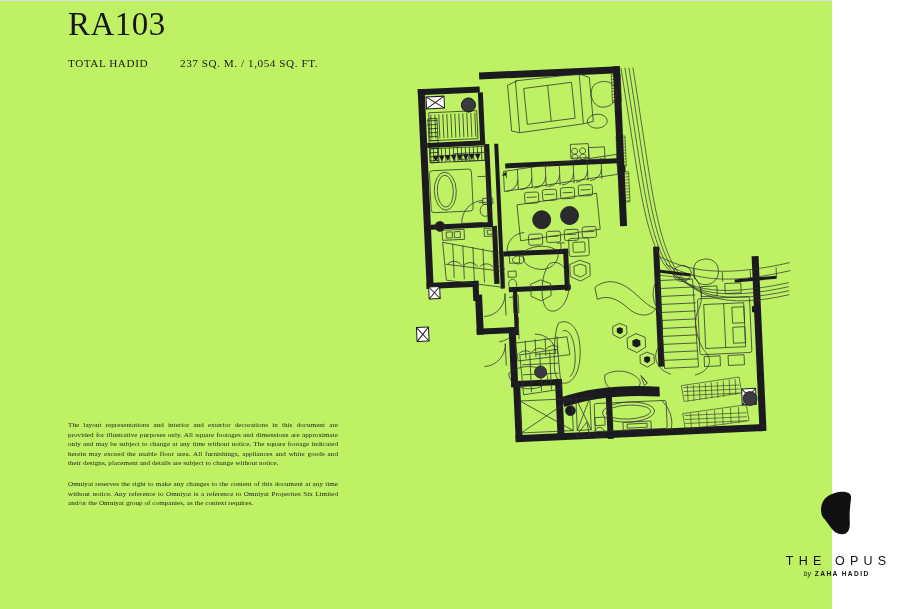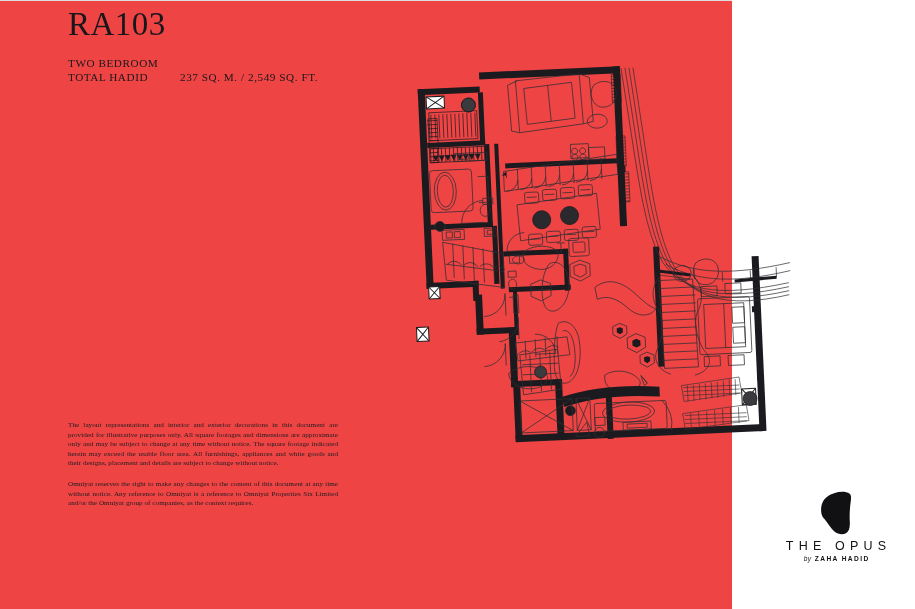--- a/index.html
+++ b/index.html
@@ -12,23 +12,23 @@
     height: 609px;
     position: relative;
     overflow: hidden;
     font-family: "Liberation Serif", serif;
     color: #1a1a1a;
   }
 
   #page {
     position: absolute;
     left: 0; top: 0;
-    width: 732px;
+    width: 832px;
     height: 609px;
-    background: #ef4444;
+    background: #bef264;
     border-top: 1px solid #dcdee2;
     box-sizing: border-box;
   }
 
   
   .hdr {
     position: absolute;
     left: 68px;
     top: 6px;
     width: 330px;
@@ -75,21 +75,21 @@
   .logo {
     position: absolute;
     left: 770px;
     top: 490px;
     width: 132px;
     height: 70px;
     text-align: center;
   }
   .logo-mark { display:block; margin: 0 auto; }
   .logo-name {
-    margin-top: 4px;
+    margin-top: 19px;
     font-family: "Liberation Sans", sans-serif;
     font-size: 12.5px;
     letter-spacing: 5.2px;
     color: #111114;
     text-indent: 5.2px;
   }
   .logo-sub {
     margin-top: 2px;
     font-family: "Liberation Sans", sans-serif;
     font-size: 6.6px;
@@ -112,25 +112,22 @@
 </style>
 </head>
 <body>
 
 <div id="page">
 
   <div class="hdr">
     <h1 class="unit-code">RA103</h1>
     <div class="meta">
       <div class="meta-row">
-        <span class="meta-label">TWO BEDROOM</span>
-      </div>
-      <div class="meta-row">
         <span class="meta-label">TOTAL HADID</span>
-        <span class="meta-value">237 SQ. M. / 2,549 SQ. FT.</span>
+        <span class="meta-value">237 SQ. M. / 1,054 SQ. FT.</span>
       </div>
     </div>
   </div>
 
   <div class="disclaimer">
     <p>The layout representations and interior and exterior decorations in this document are provided for illustrative purposes only. All square footages and dimensions are approximate only and may be subject to change at any time without notice. The square footage indicated herein may exceed the usable floor area. All furnishings, appliances and white goods and their designs, placement and details are subject to change without notice.</p>
     <p>Omniyat reserves the right to make any changes to the content of this document at any time without notice. Any reference to Omniyat is a reference to Omniyat Properties Six Limited and/or the Omniyat group of companies, as the context requires.</p>
   </div>
 
   <div class="logo">

